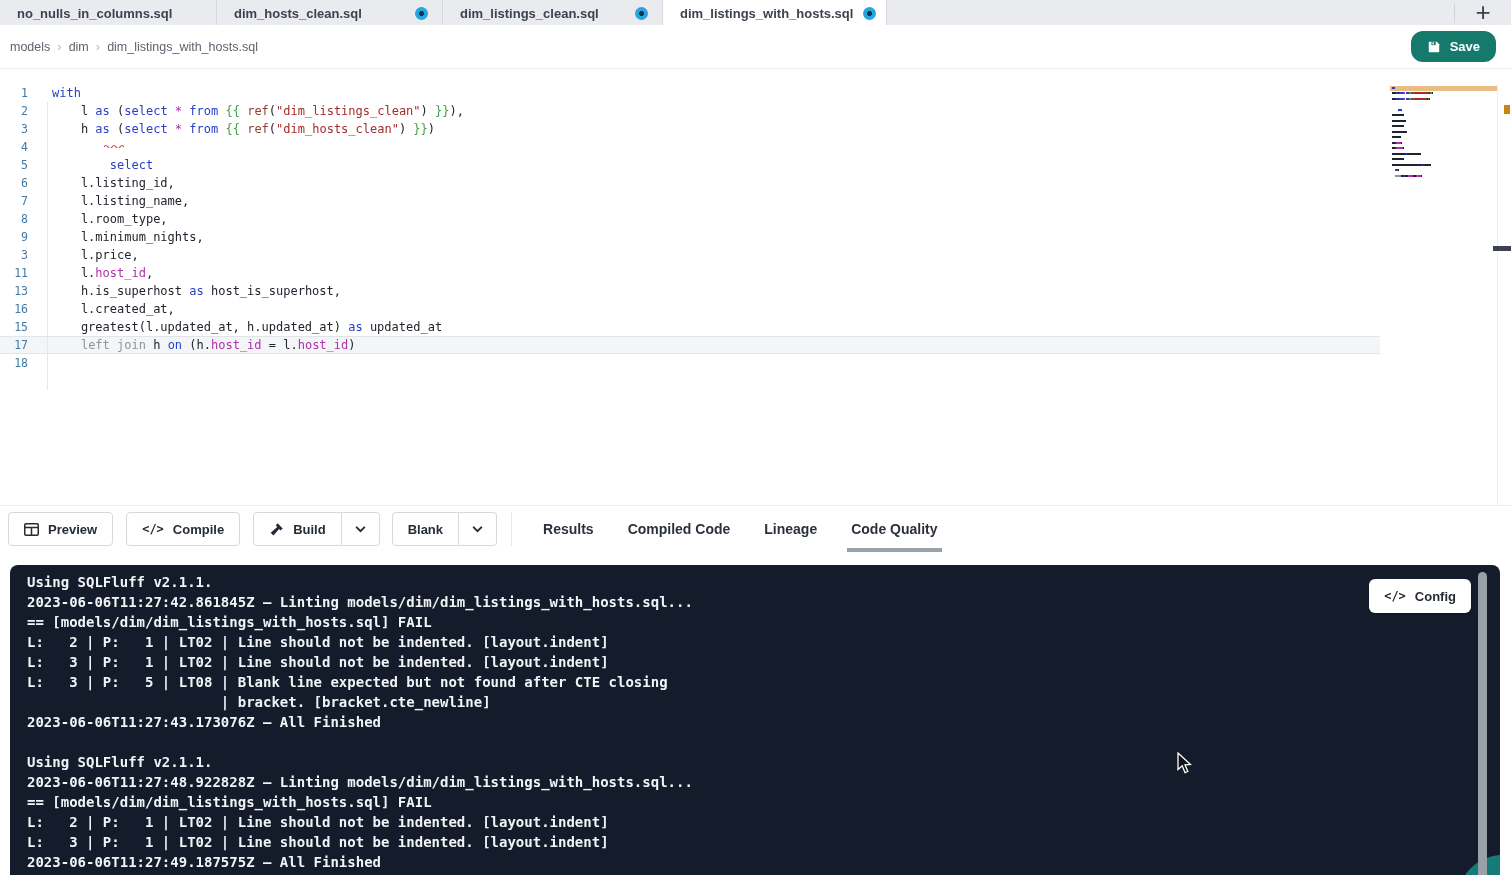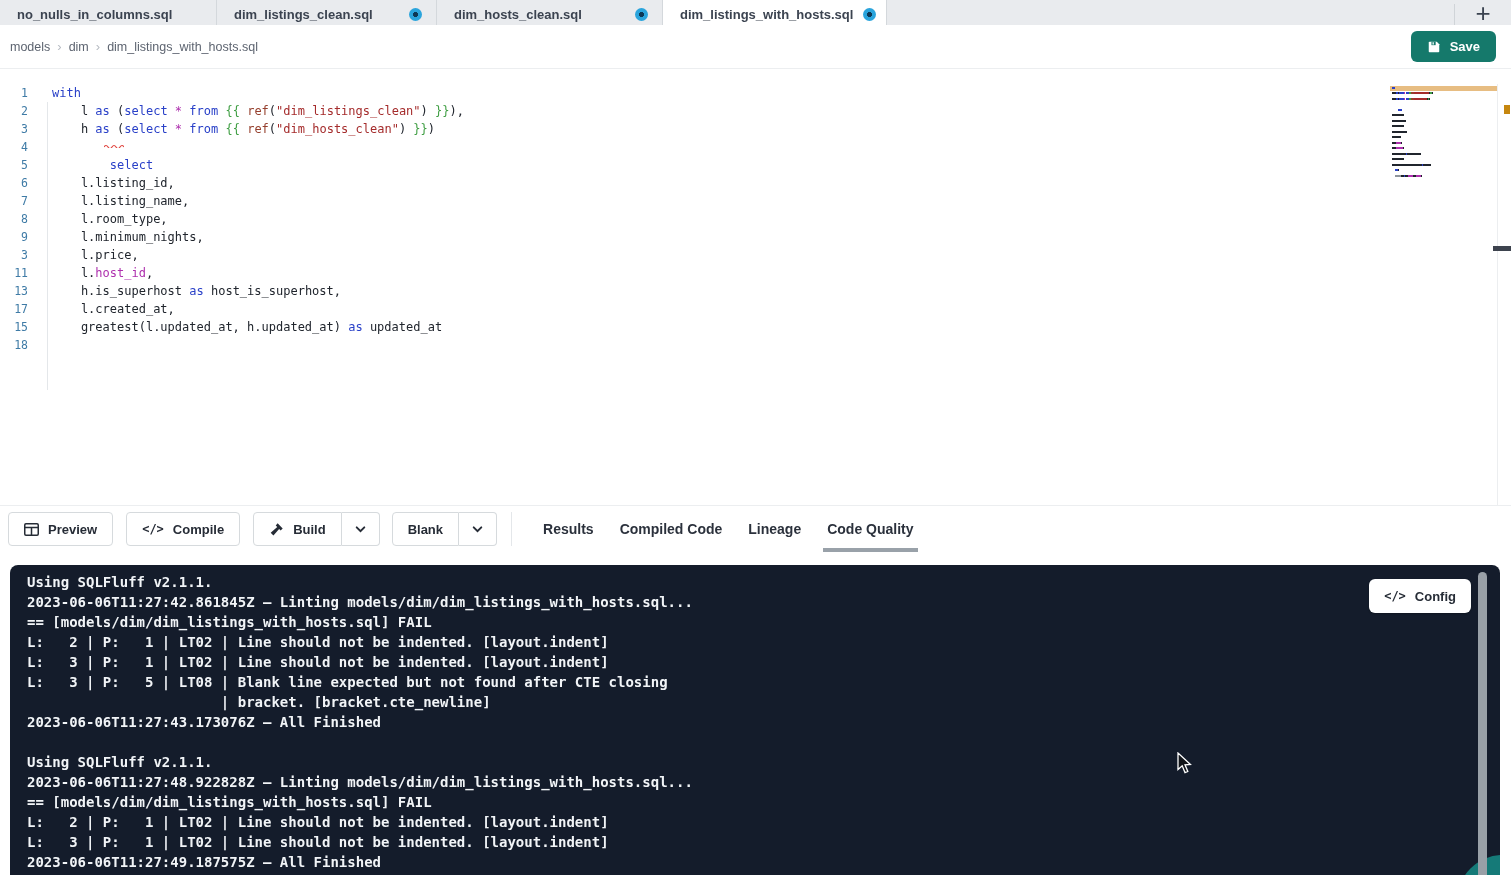--- a/index.html
+++ b/index.html
@@ -1,41 +1,41 @@
 <!DOCTYPE html>
 <html><head>
 <meta charset="utf-8">
 <style>
   html,body{margin:0;padding:0;background:#fff;}
   .app{position:relative;width:1511px;height:875px;background:#fff;overflow:hidden;
        font-family:"Liberation Sans",sans-serif;}
 
   
   .tabbar{position:absolute;top:0;left:0;right:0;height:32px;background:#e9ebee;
-          display:flex;border-bottom:3px solid #3b82f6;box-sizing:border-box;}
+          display:flex;border-bottom:5px solid #3b82f6;box-sizing:border-box;}
   .tab{position:relative;flex:none;display:flex;align-items:center;justify-content:space-between;
        padding:0 14px 0 17px;border-right:1px solid #d4d8dc;font-size:13px;font-weight:700;
        color:#3b4350;box-sizing:border-box;cursor:pointer;}
   .tab.active{background:#fff;}
   .dot{flex:none;width:13px;height:13px;margin-left:10px;border-radius:50%;
        background:radial-gradient(circle,#0d3855 0 2.4px,#2aa4dc 2.5px);}
   .tab-fill{flex:1;}
   .tab-divider{width:1px;background:#d0d4d8;margin:4px 0;}
   .newtab{width:56px;border:none;background:none;font-size:26px;font-weight:400;color:#3b4350;
           display:flex;align-items:center;justify-content:center;cursor:pointer;padding-bottom:4px;}
 
   
   .crumbbar{position:absolute;top:25px;left:0;right:0;height:44px;background:#fff;
             border-bottom:1px solid #eceef0;box-sizing:border-box;
             display:flex;align-items:center;justify-content:space-between;padding:0 15px 0 10px;}
   .breadcrumb{display:flex;align-items:center;gap:7px;font-size:12.5px;color:#5d6470;}
   .crumb{cursor:pointer;}
   .sep{color:#b6bbc2;font-size:13px;}
   .save-btn{display:flex;align-items:center;gap:9px;background:#15796b;color:#fff;border:none;
-            border-radius:6px;font-size:13px;font-weight:700;padding:0 16px;height:31px;cursor:pointer;
+            border-radius:12px;font-size:13px;font-weight:700;padding:0 16px;height:31px;cursor:pointer;
             font-family:"Liberation Sans",sans-serif;}
 
   
   .editor{position:absolute;top:84px;left:0;width:1511px;height:421px;background:#fff;
           font-family:"DejaVu Sans Mono",monospace;}
   .cl{display:flex;height:18px;line-height:18px;font-size:12px;width:1380px;}
   .ln{flex:none;width:28px;text-align:right;color:#3f7ba6;font-size:11.5px;}
   .cd{margin-left:24px;white-space:pre;color:#20252d;}
   .cl.active{background:#f3f5f7;border-top:1px solid #e1e4e8;border-bottom:1px solid #e1e4e8;
              box-sizing:border-box;line-height:16px;}
@@ -65,21 +65,21 @@
            border-top:1px solid #eceef0;box-sizing:border-box;display:flex;align-items:center;}
   .btn{display:flex;align-items:center;gap:9px;height:34px;background:#fff;border:1px solid #d6dadd;
        border-radius:4px;font-size:13px;font-weight:700;color:#262c36;padding:4px 15px;cursor:pointer;
        font-family:"Liberation Sans",sans-serif;box-sizing:border-box;}
   .btn-group{display:flex;}
   .btn-main{border-radius:4px 0 0 4px;}
   .btn-chev{border-radius:0 4px 4px 0;border-left:none;padding:0 12px;}
   .ml8{margin-left:8px;}  .ml13{margin-left:13px;}  .ml12{margin-left:12px;}
   .code-glyph{font-family:"DejaVu Sans Mono",monospace;font-size:12px;font-weight:700;}
   .tb-divider{width:1px;height:34px;background:#e4e7ea;margin-left:14px;}
-  .rtabs{display:flex;height:100%;align-items:stretch;margin-left:31px;gap:26px;}
+  .rtabs{display:flex;height:100%;align-items:stretch;margin-left:31px;gap:34px;}
   .rtab{position:relative;display:flex;align-items:center;font-size:14px;font-weight:700;
         color:#2b313c;cursor:pointer;}
   .rtab-underline{position:absolute;bottom:0;left:-4px;right:-4px;height:4px;background:#99a1a9;}
 
   
   .terminal{position:absolute;left:10px;top:565px;width:1490px;height:310px;background:#141c2b;
             border-radius:8px 8px 0 0;overflow:hidden;font-family:"DejaVu Sans Mono",monospace;}
   .term-lines{padding:7px 0 0 17px;}
   .term-line{height:20px;line-height:20px;font-size:14px;font-weight:700;color:#f1f4f7;white-space:pre;}
   .config-btn{position:absolute;top:14px;right:29px;height:34px;background:#fff;border:none;
@@ -95,26 +95,26 @@
 </style>
 </head>
 <body>
 
 <div class="app">
 
   <div class="tabbar">
     <div class="tab" style="width:217px">
       <span>no_nulls_in_columns.sql</span>
     </div>
+    <div class="tab" style="width:226px">
+      <span>dim_hosts_clean.sql</span>
+      <span class="dot"></span>
+    </div>
     <div class="tab" style="width:220px">
       <span>dim_listings_clean.sql</span>
-      <span class="dot"></span>
-    </div>
-    <div class="tab" style="width:226px">
-      <span>dim_hosts_clean.sql</span>
       <span class="dot"></span>
     </div>
     <div class="tab active" style="width:224px">
       <span>dim_listings_with_hosts.sql</span>
       <span class="dot"></span>
     </div>
     <div class="tab-fill"></div>
     <div class="tab-divider"></div>
     <button class="newtab">+</button>
   </div>
@@ -183,26 +183,30 @@
         </div>
         <div class="cl">
           <span class="ln">11</span>
           <span class="cd"><span class="tk-pl">    l.</span><span class="tk-atom">host_id</span><span class="tk-pl">,</span></span>
         </div>
         <div class="cl">
           <span class="ln">13</span>
           <span class="cd"><span class="tk-pl">    h.is_superhost </span><span class="tk-kw">as</span><span class="tk-pl"> host_is_superhost,</span></span>
         </div>
         <div class="cl">
-          <span class="ln">17</span>
+          <span class="ln">16</span>
           <span class="cd"><span class="tk-pl">    l.created_at,</span></span>
         </div>
         <div class="cl">
           <span class="ln">15</span>
           <span class="cd"><span class="tk-pl">    greatest(l.updated_at, h.updated_at) </span><span class="tk-kw">as</span><span class="tk-pl"> updated_at</span></span>
+        </div>
+        <div class="cl active">
+          <span class="ln">17</span>
+          <span class="cd"><span class="tk-pl">    </span><span class="tk-dim">left join</span><span class="tk-pl"> h </span><span class="tk-kw">on</span><span class="tk-pl"> (h.</span><span class="tk-atom">host_id</span><span class="tk-pl"> = l.</span><span class="tk-atom">host_id</span><span class="tk-pl">)</span></span>
         </div>
         <div class="cl">
           <span class="ln">18</span>
           <span class="cd"></span>
         </div>
       </div>
     <div class="indent-guide"></div>
     <span class="squiggle">
       <svg width="20" height="4" viewBox="0 0 20 4">
         <path d="M0 3 Q2 0 4 3 T8 3 T12 3 T16 3 T20 3" fill="none" stroke="#e0443e" stroke-width="1.2"></path>

